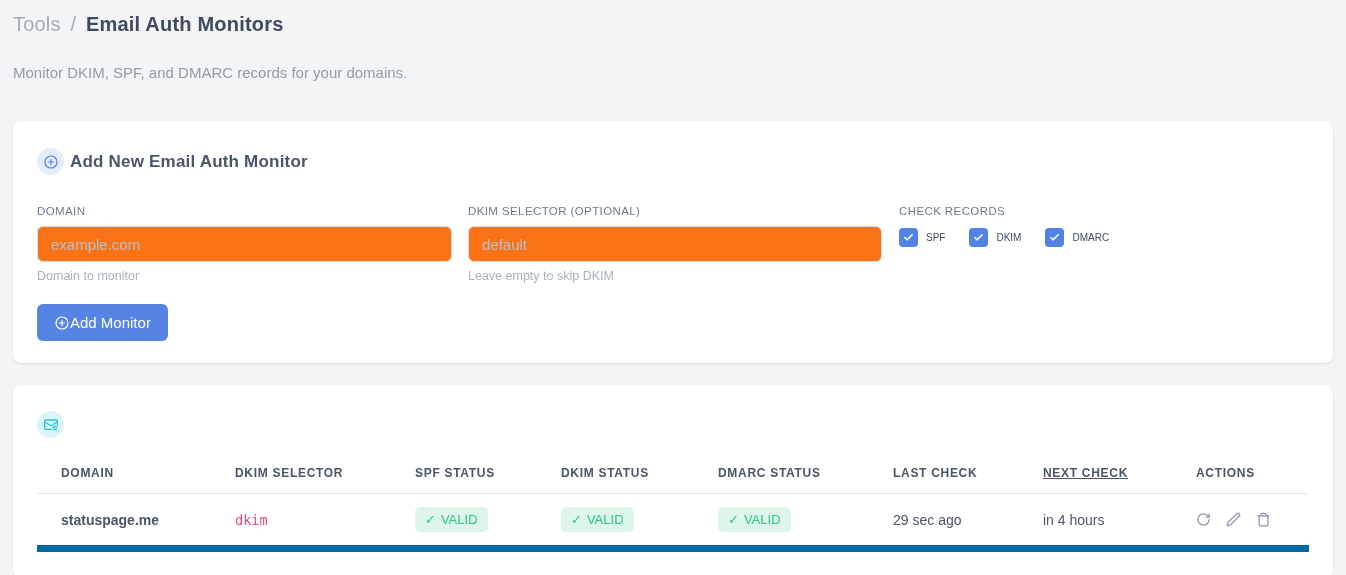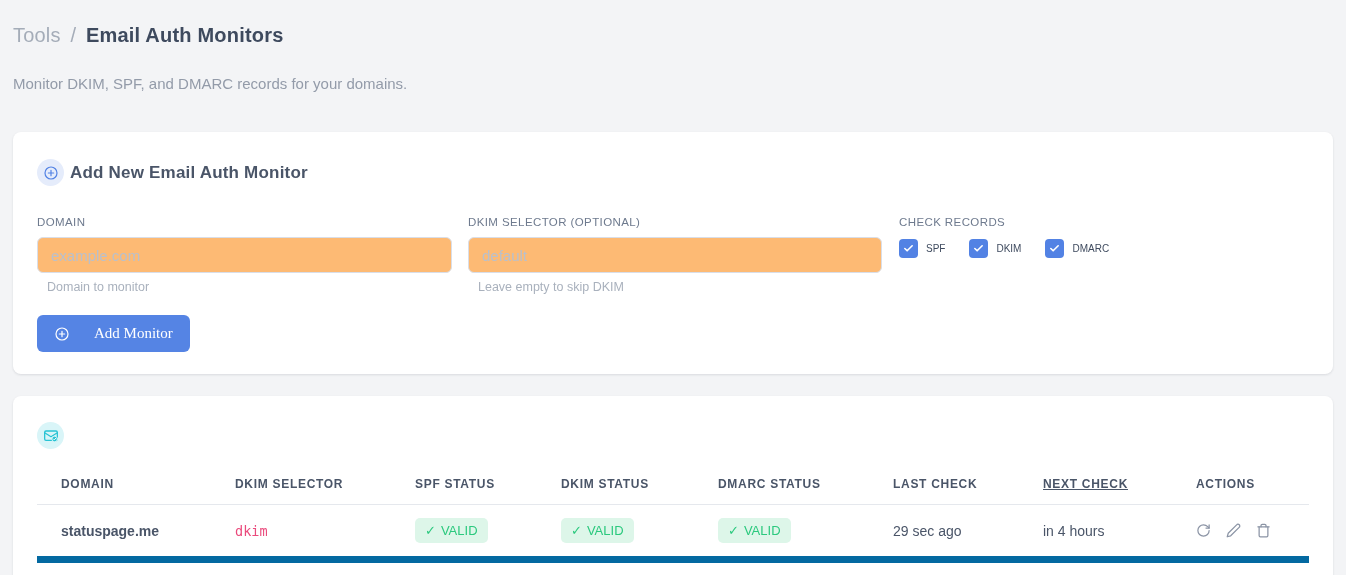--- a/index.html
+++ b/index.html
@@ -4,21 +4,21 @@
 <style>
   * { box-sizing: border-box; margin: 0; padding: 0; }
   html, body { width: 1346px; height: 575px; overflow: hidden; }
   body {
     background: #f3f4f6;
     font-family: "Liberation Sans", sans-serif;
     color: #3e4a5e;
   }
 
   
-  .page-header { padding: 23px 13px 0 13px; }
+  .page-header { padding: 12px 13px 0 13px; }
   .breadcrumb { font-size: 20px; line-height: 25px; letter-spacing: .2px; }
   .breadcrumb .crumb-section { color: #a4acb8; font-weight: 400; cursor: pointer; }
   .breadcrumb .crumb-sep { color: #a4acb8; font-weight: 400; margin: 0 4px; }
   .breadcrumb .crumb-current { color: #3e4a5e; font-weight: 700; }
   .page-subtitle { margin-top: 27px; font-size: 15px; color: #939ba9; }
 
   
   .card {
     background: #fff;
     border-radius: 8px;
@@ -48,42 +48,42 @@
   .field-label {
     display: block;
     font-size: 11.5px; font-weight: 400; color: #6e7a8e;
     letter-spacing: .4px; margin-bottom: 9px;
   }
   .text-input {
     width: 100%; height: 36px;
     border: 1px solid #d9dee8; border-radius: 6px;
     padding: 0 13px; font-size: 15px; color: #3e4a5e;
     font-family: "Liberation Sans", sans-serif;
-    outline: none; background: #fdba74;
+    outline: none; background: #f97316;
   }
   .text-input::placeholder { color: #b9c0cc; }
-  .field-helper { margin-top: 7px; font-size: 12.5px; color: #a9b1bd; margin-left: 10px; }
+  .field-helper { margin-top: 7px; font-size: 12.5px; color: #a9b1bd; }
 
   .checks-row { display: flex; align-items: center; gap: 24px; margin-top: 11px; }
   .check-item { display: flex; align-items: center; gap: 8px; cursor: pointer; }
   .checkbox {
     width: 19px; height: 19px; border-radius: 4px;
     background: #5282e4; display: flex; align-items: center; justify-content: center;
     flex: 0 0 auto;
   }
   .checkbox svg { width: 11px; height: 11px; }
   .check-label { font-size: 10px; color: #3f4b5f; }
 
   .btn-primary {
     margin-top: 21px;
-    display: inline-flex; align-items: center; gap: 24px;
+    display: inline-flex; align-items: center; gap: 0;
     height: 37px; padding: 16px 17px;
     background: #5584e4; color: #fff;
     border: none; border-radius: 6px;
-    font-size: 15px; font-family: Liberation Serif, serif;
+    font-size: 15px; font-family: Liberation Sans, sans-serif;
     cursor: pointer;
   }
   .btn-primary svg { width: 16px; height: 16px; }
 
   
   .monitors-table { width: 100%; border-collapse: collapse; margin-top: 18px; table-layout: fixed; }
   .monitors-table th {
     text-align: left; font-size: 12px; font-weight: 700;
     color: #4a5568; letter-spacing: .7px;
     padding: 10px 8px 13px 24px;

